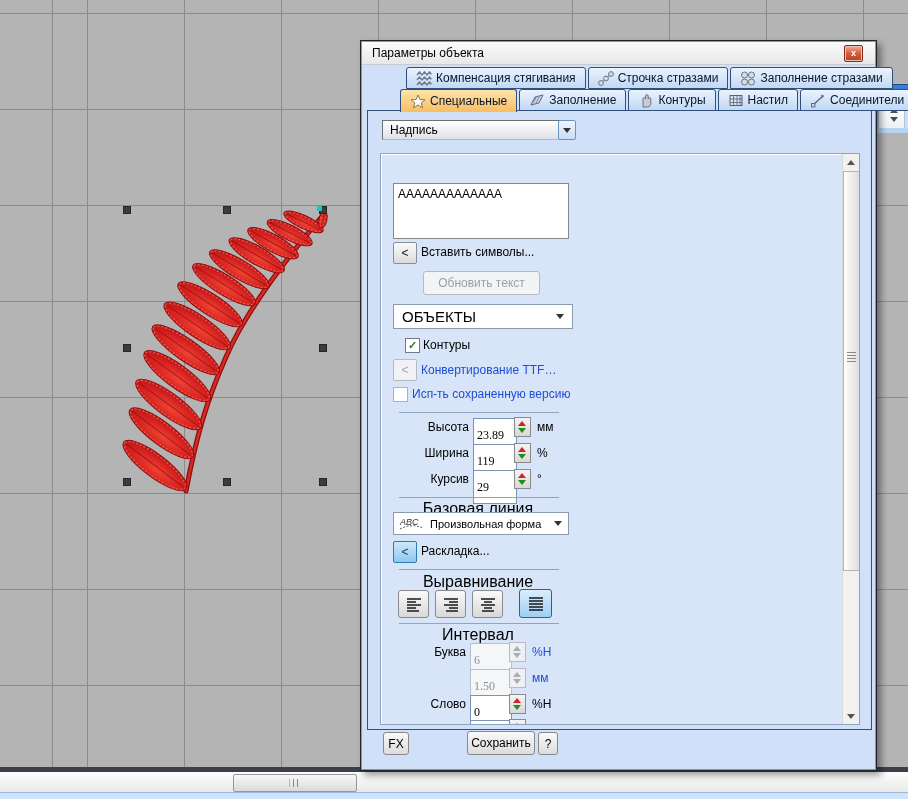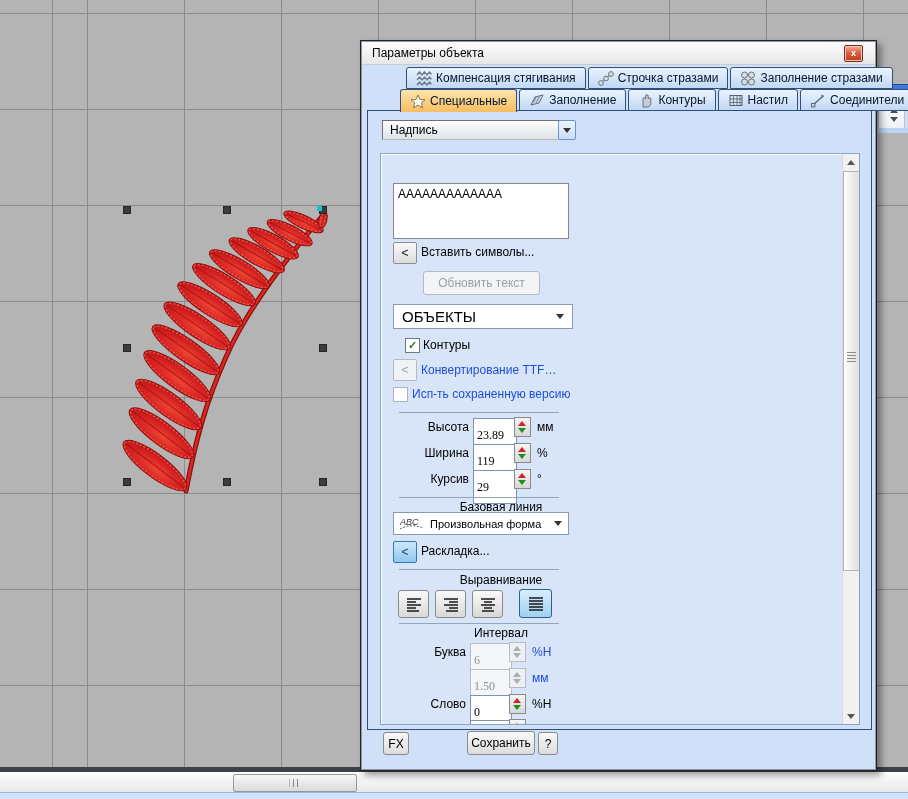--- a/index.html
+++ b/index.html
@@ -85,21 +85,21 @@
      font-family:Liberation Serif, serif;padding:8px 3px;outline:none;}
   .num-input.disabled{background:#f4f6f8;color:#8a929a;border-color:#b4c0cc;}
   .spin{position:absolute;width:15px;height:18px;border:1px solid #8a8a8a;background:linear-gradient(#f4f4f4,#d8d8d8);}
   .spin .u,.spin .d{position:absolute;left:3px;width:0;height:0;border-left:4px solid transparent;border-right:4px solid transparent;}
   .spin .u{top:3px;border-bottom:5px solid #d42222;}
   .spin .d{top:10px;border-top:5px solid #1f8f1f;}
   .spin.disabled{border-color:#b8bcc2;background:#eef0f2;}
   .spin.disabled .u{border-bottom-color:#a8aeb5;}
   .spin.disabled .d{border-top-color:#a8aeb5;}
   .unit{position:absolute;font-size:12px;}
-  .sect-head{position:absolute;width:194px;text-align:center;font-size:12px;margin-left:23px;}
+  .sect-head{position:absolute;width:194px;text-align:center;font-size:16px;}
   
   #baseline-combo{left:12px;top:358px;width:170px;height:21px;border:1px solid #8a9aac;background:#fff;
      display:flex;align-items:center;gap:4px;padding-left:4px;font-size:11px;overflow:hidden;white-space:nowrap;}
   #baseline-combo .dk-arrow{position:absolute;right:6px;}
   
   .align-btn{position:absolute;width:29px;height:26px;border:1px solid #8a8a8a;border-radius:3px;
      background:linear-gradient(#fafafa,#d8d8d8);display:flex;align-items:center;justify-content:center;}
   .align-btn.active{width:31px;height:27px;border-color:#2c628b;background:linear-gradient(#d8eefc,#9fd0f2);}
   
   #footer{position:absolute;left:1px;right:1px;bottom:1px;height:40px;background:#cfe0f8;}

